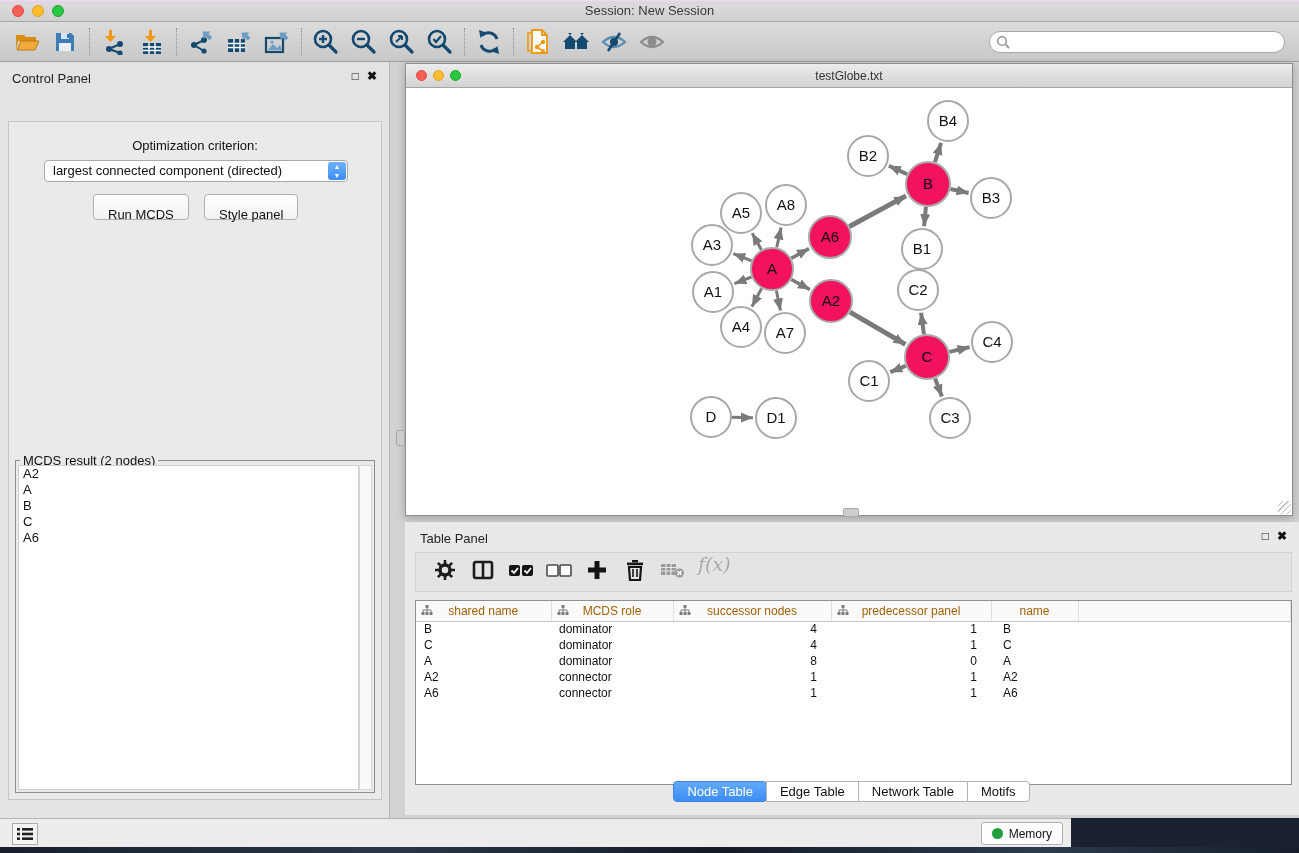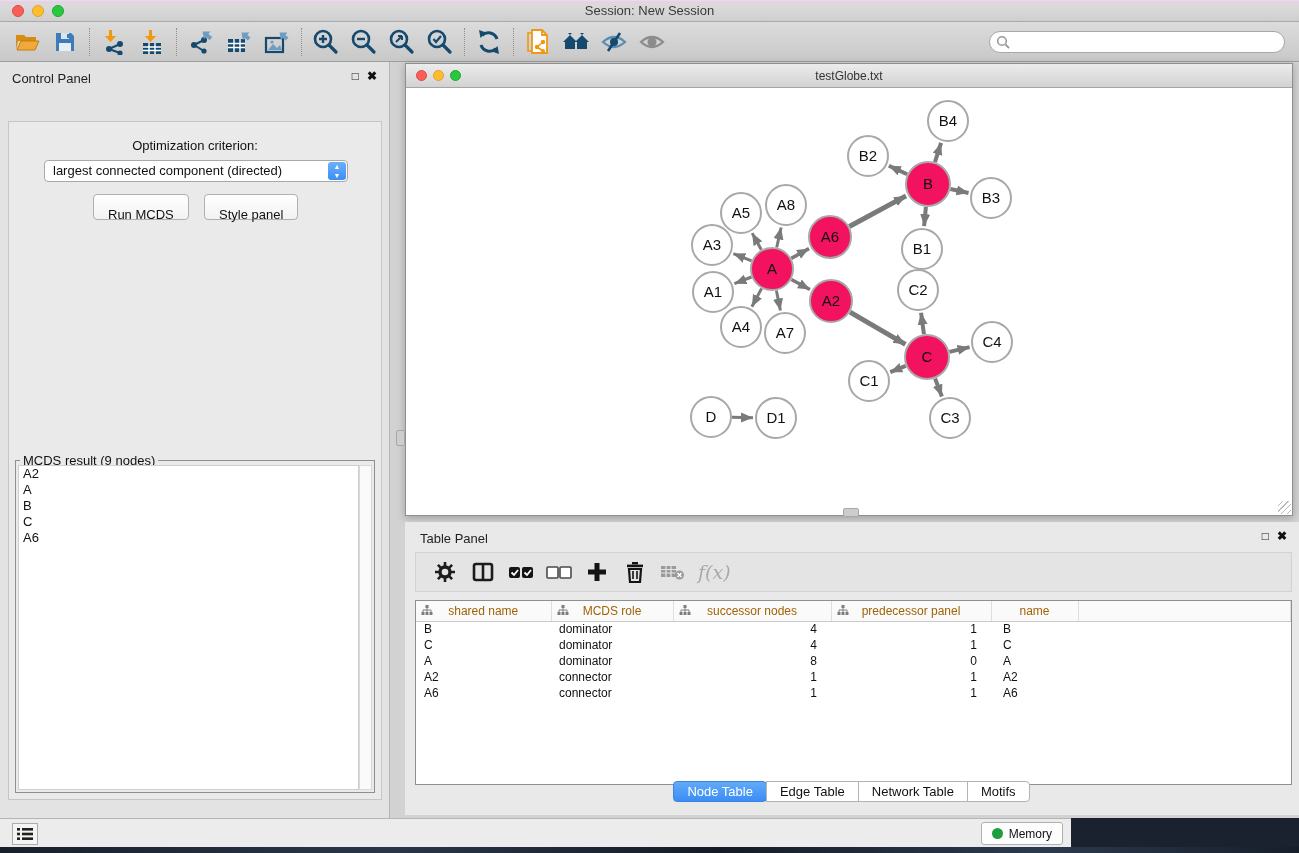--- a/index.html
+++ b/index.html
@@ -89,21 +89,21 @@
   #net-grip { position:absolute; right:1px; bottom:1px; width:13px; height:13px;
     background:repeating-linear-gradient(135deg, transparent 0 3px, #bbb 3px 4px); }
   .splitter-h { left:843px; top:508px; width:16px; height:9px; background:#cdcdcd;
     border:1px solid #a8a8a8; border-radius:2px; }
   .splitter-v { left:396px; top:430px; width:9px; height:16px; background:#cdcdcd;
     border:1px solid #a8a8a8; border-radius:2px; }
 
   
   #table-panel { left:405px; top:522px; width:894px; height:293px; background:#e9e9e9; }
   #tp-toolbar { position:absolute; left:10px; top:30px; right:7px; height:40px;
-    background:#e4e4e4; border:1px solid #d2d2d2; display:flex; align-items:center;
+    background:#e4e4e4; border:1px solid #d2d2d2; display:flex; align-items:flex-start;
     padding-left:10px; }
   .tp-btn { width:38px; height:34px; display:flex; align-items:center; justify-content:center;
     background:transparent; border:none; }
   #fx-label { font-size:19px; color:#a9a9a9; font-family:"DejaVu Serif", serif;
     font-style:italic; margin-left:6px; }
 
   #node-table { position:absolute; left:10px; top:78px; right:7px; height:185px;
     background:#fff; border:1px solid #8f8f8f; overflow:hidden; }
   table { border-collapse:collapse; width:100%; table-layout:fixed; }
   th { height:20px; background:#fafafa; border-bottom:1px solid #c9c9c9;
@@ -289,21 +289,21 @@
   </div>
   <div id="cp-content">
     <div id="opt-label">Optimization criterion:</div>
     <div id="opt-select">
       <span>largest connected component (directed)</span>
       <span id="opt-stepper">▲<br>▼</span>
     </div>
     <button class="mac-btn" id="run-btn">Run MCDS</button>
     <button class="mac-btn" id="close-btn">Style panel</button>
     <div id="mcds-fieldset">
-      <span id="mcds-legend">MCDS result (9 nodes)</span>
+      <span id="mcds-legend">MCDS result (2 nodes)</span>
       <div id="mcds-list">
           <div class="mcds-item">A2</div>
           <div class="mcds-item">A</div>
           <div class="mcds-item">B</div>
           <div class="mcds-item">C</div>
           <div class="mcds-item">A6</div>
         </div>
       <div id="mcds-scroll"></div>
     </div>
   </div>

